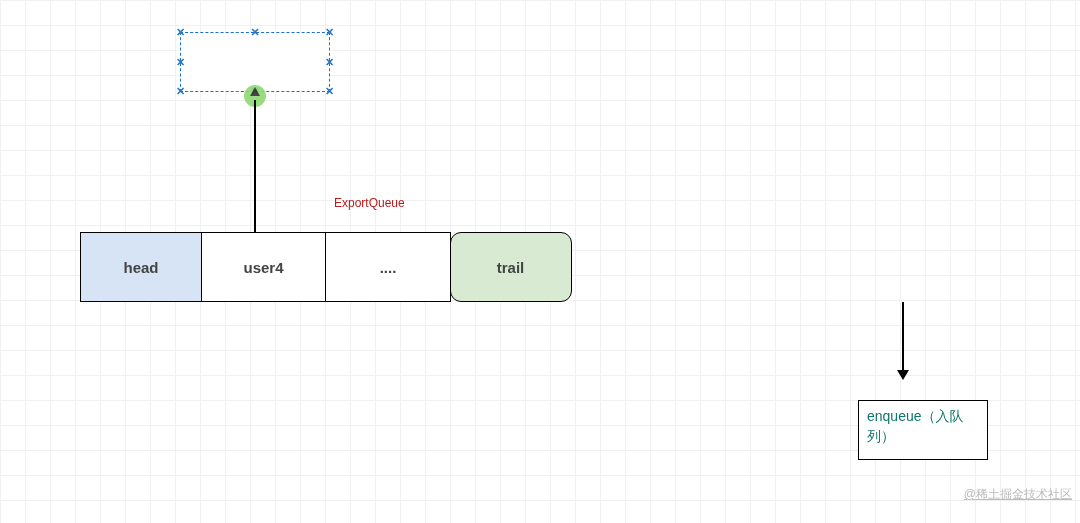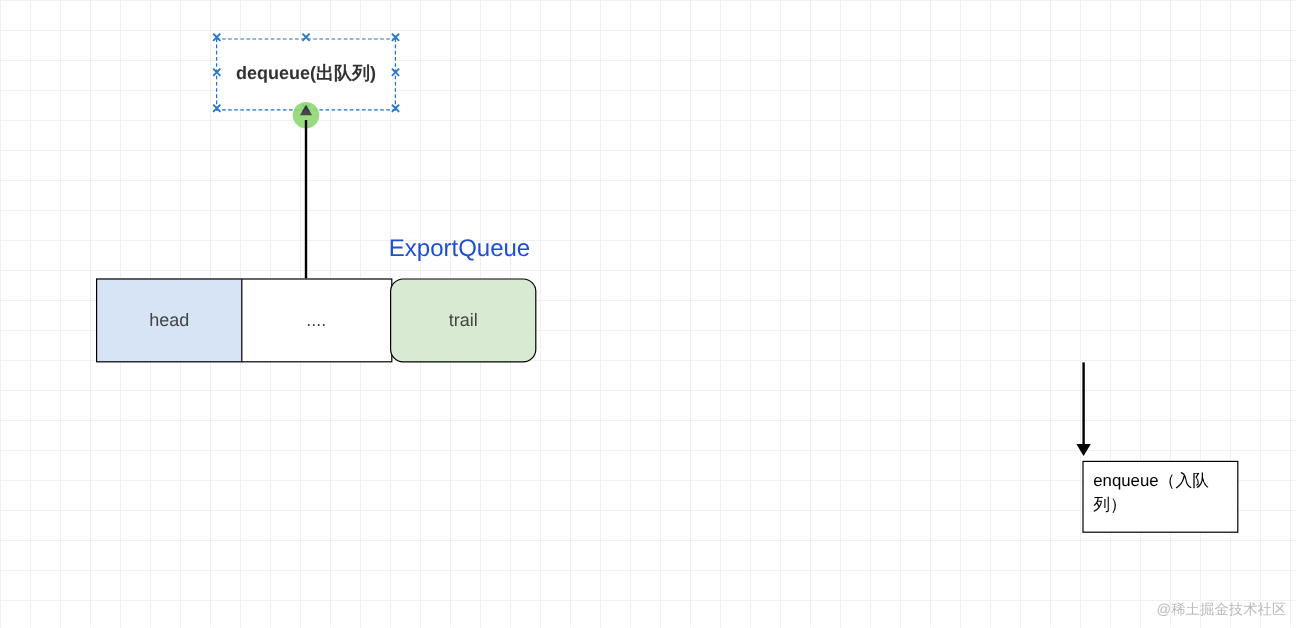--- a/index.html
+++ b/index.html
@@ -10,31 +10,32 @@
       height: 523px;
       overflow: hidden;
       background-color: #fff;
       background-image:
         linear-gradient(#f0f0f0 1px, transparent 1px),
         linear-gradient(90deg, #f0f0f0 1px, transparent 1px);
       background-size: 25px 25px;
     }
     .title-label {
       position: absolute;
-      left: 324px;
+      left: 334px;
       top: 196px;
-      font-size: 20px;
-      color: #1d4ed8;
+      font-size: 12px;
+      color: #b91c1c;
     }
     .queue-row {
       position: absolute;
       left: 80px;
       top: 232px;
       display: flex;
       height: 70px;
+      font-weight: bold;
     }
     .cell {
       border: 1.5px solid #000;
       display: flex;
       align-items: center;
       justify-content: center;
       font-size: 15px;
       color: #444;
       background: #fff;
     }
@@ -92,30 +93,29 @@
       position: absolute;
       left: 254px;
       top: 100px;
       width: 2px;
       height: 132px;
       background: #000;
     }
     .enqueue-box {
       position: absolute;
       left: 858px;
-      top: 384px;
+      top: 400px;
       width: 130px;
       height: 60px;
       border: 1.5px solid #000;
       background: #fff;
       padding: 6px 8px;
       font-size: 14px;
-      color: #000000;
+      color: #0f766e;
       line-height: 1.4;
-      margin-left: 44px;
     }
     .arrow-down-line {
       position: absolute;
       left: 902px;
       top: 302px;
       width: 2px;
       height: 70px;
       background: #000;
     }
     .arrow-down-head {
@@ -123,38 +123,39 @@
       left: 897px;
       top: 370px;
       width: 0; height: 0;
       border-left: 6px solid transparent;
       border-right: 6px solid transparent;
       border-top: 10px solid #000;
     }
     .watermark {
       position: absolute;
       right: 8px;
-      bottom: 6px;
+      bottom: 20px;
       font-size: 12px;
       color: #bbb;
+      text-decoration: underline;
     }
   </style>
 </head>
 <body>
 
 <div class="title-label">ExportQueue</div>
 
 <div class="queue-row">
   <div class="cell head">head</div>
+  <div class="cell w126">user4</div>
   <div class="cell w126">....</div>
   <div class="cell trail">trail</div>
 </div>
 
 <div class="dequeue-box">
-  <span>dequeue(出队列)</span>
   <span class="sel-handle" style="left:-5px;top:-5px">✕</span>
   <span class="sel-handle" style="left:50%;top:-5px;transform:translateX(-50%)">✕</span>
   <span class="sel-handle" style="right:-5px;top:-5px">✕</span>
   <span class="sel-handle" style="left:-5px;top:50%;transform:translateY(-50%)">✕</span>
   <span class="sel-handle" style="right:-5px;top:50%;transform:translateY(-50%)">✕</span>
   <span class="sel-handle" style="left:-5px;bottom:-5px">✕</span>
   <span class="sel-handle" style="left:50%;bottom:-5px;transform:translateX(-50%)">✕</span>
   <span class="sel-handle" style="right:-5px;bottom:-5px">✕</span>
 </div>
 

